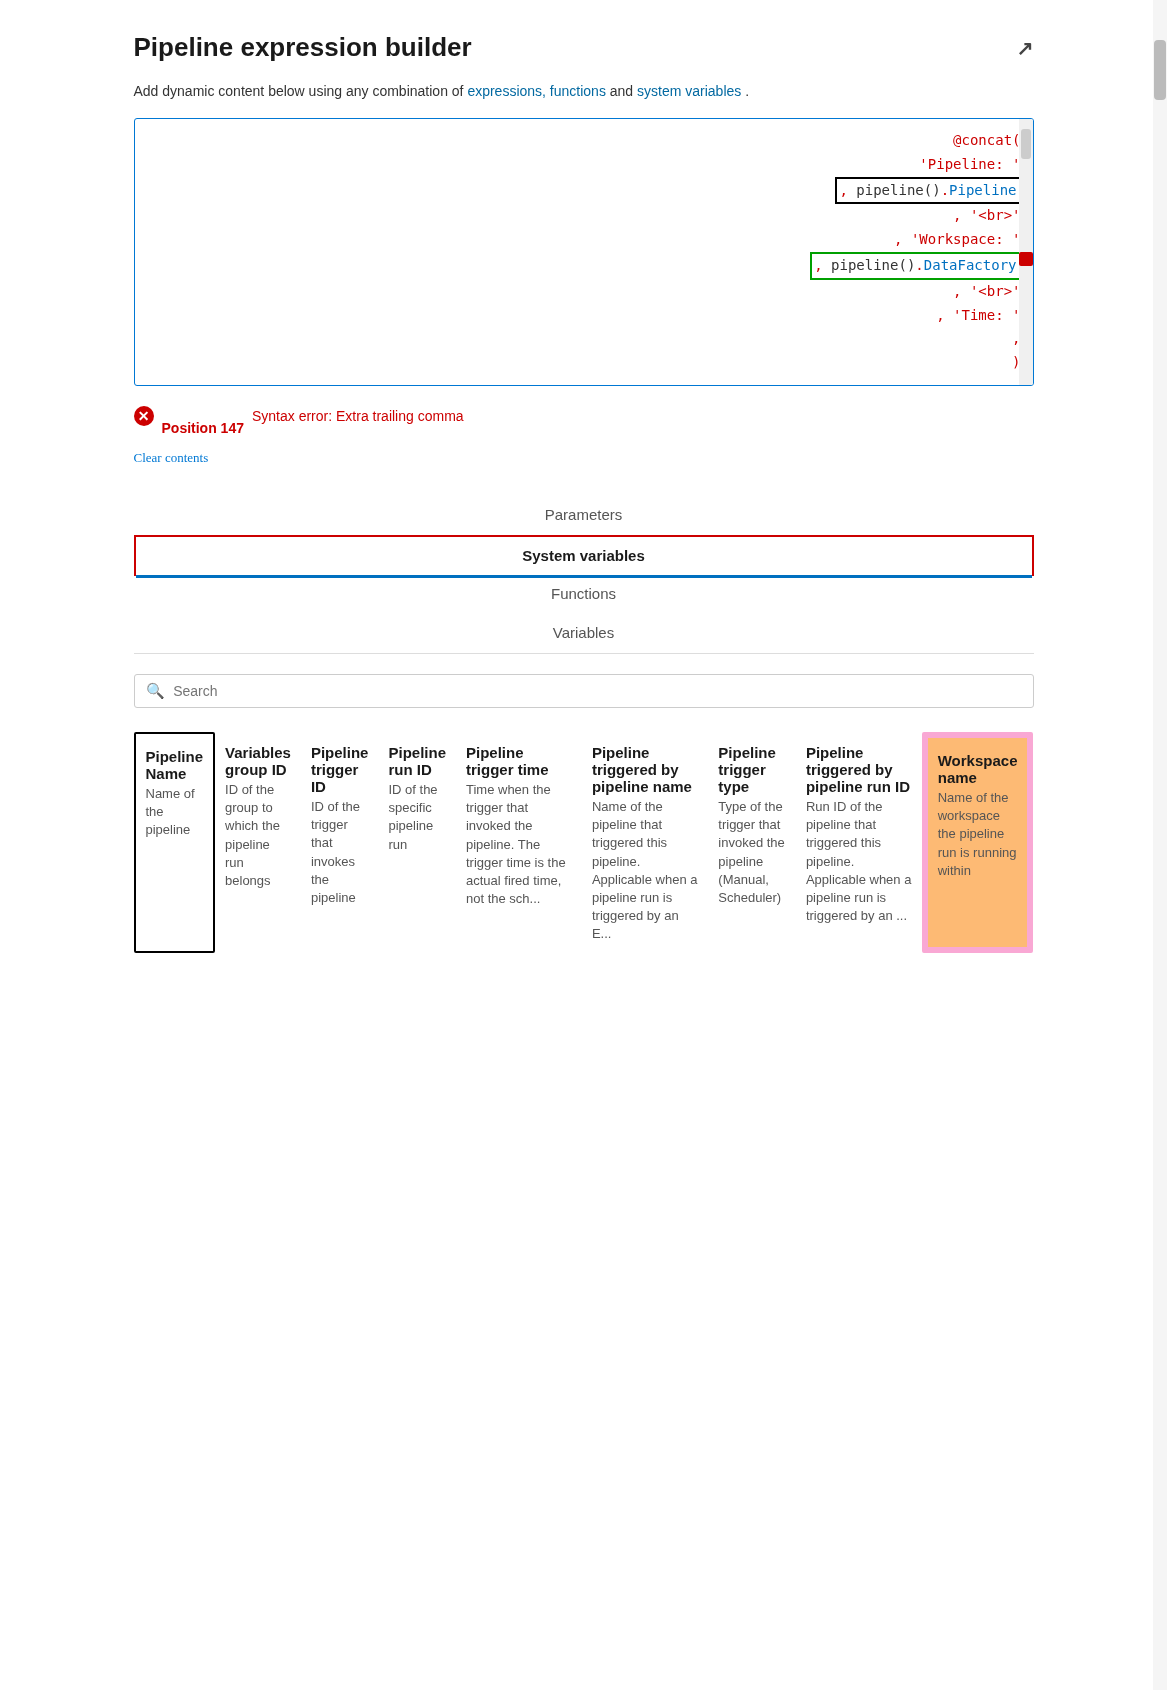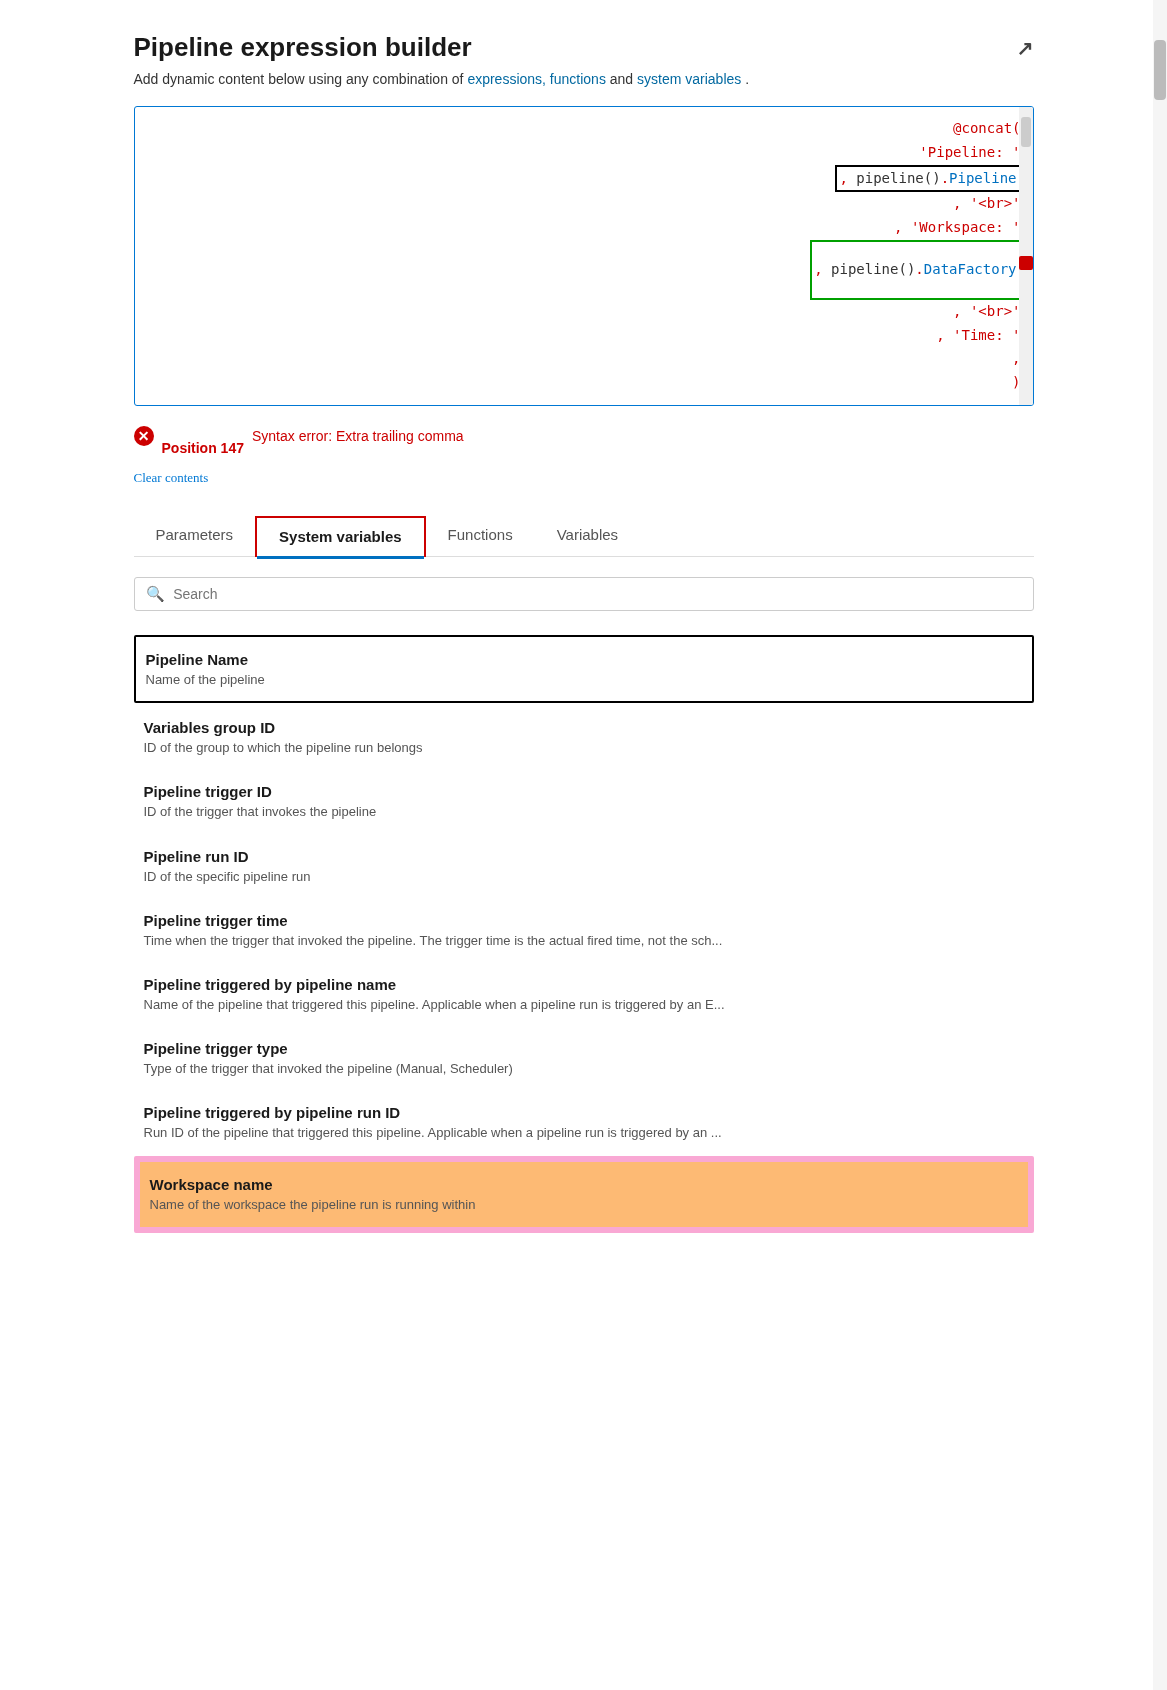--- a/index.html
+++ b/index.html
@@ -14,21 +14,21 @@
     .panel {
       width: 900px;
       margin: 0 auto;
       padding: 32px 0 40px 0;
       position: relative;
     }
     .panel-title {
       font-size: 26px;
       font-weight: 700;
       color: #1a1a1a;
-      margin-bottom: 6px;
+      margin-bottom: 18px;
       display: flex;
       align-items: center;
       justify-content: space-between;
     }
     .expand-icon {
       font-size: 20px;
       color: #444;
       cursor: pointer;
     }
     .description {
@@ -64,21 +64,21 @@
     .code-editor .prop { color: #0070c0; }
     .code-editor .str { color: #c00; }
     .code-editor .highlight-black {
       display: inline-block;
       border: 2px solid #000;
       padding: 0 2px;
     }
     .code-editor .highlight-green {
       display: inline-block;
       border: 2px solid #00a000;
-      padding: 16px 2px;
+      padding: 0 2px;
     }
     .scrollbar-y {
       position: absolute;
       right: 0;
       top: 0;
       width: 14px;
       height: 100%;
       background: #f0f0f0;
     }
     .scrollbar-thumb {
@@ -133,20 +133,21 @@
       cursor: pointer;
       margin-bottom: 30px;
       display: inline-block;
       font-family: Liberation Serif, serif;
     }
     .tabs {
       display: flex;
       gap: 0;
       border-bottom: 1px solid #ddd;
       margin-bottom: 20px;
+      flex-direction: column;
     }
     .tab {
       padding: 10px 22px 12px 22px;
       font-size: 15px;
       color: #555;
       cursor: pointer;
       position: relative;
       border: none;
       background: none;
     }
@@ -182,21 +183,20 @@
     .search-input {
       border: none;
       outline: none;
       font-size: 14px;
       color: #888;
       width: 100%;
       background: transparent;
     }
     .var-list {
       display: flex;
-      flex-direction: column;
       gap: 0;
     }
     .var-item {
       padding: 14px 10px 12px 10px;
       cursor: pointer;
       border-radius: 2px;
     }
     .var-item.highlighted-black {
       border: 2px solid #000;
       background: #fff;

